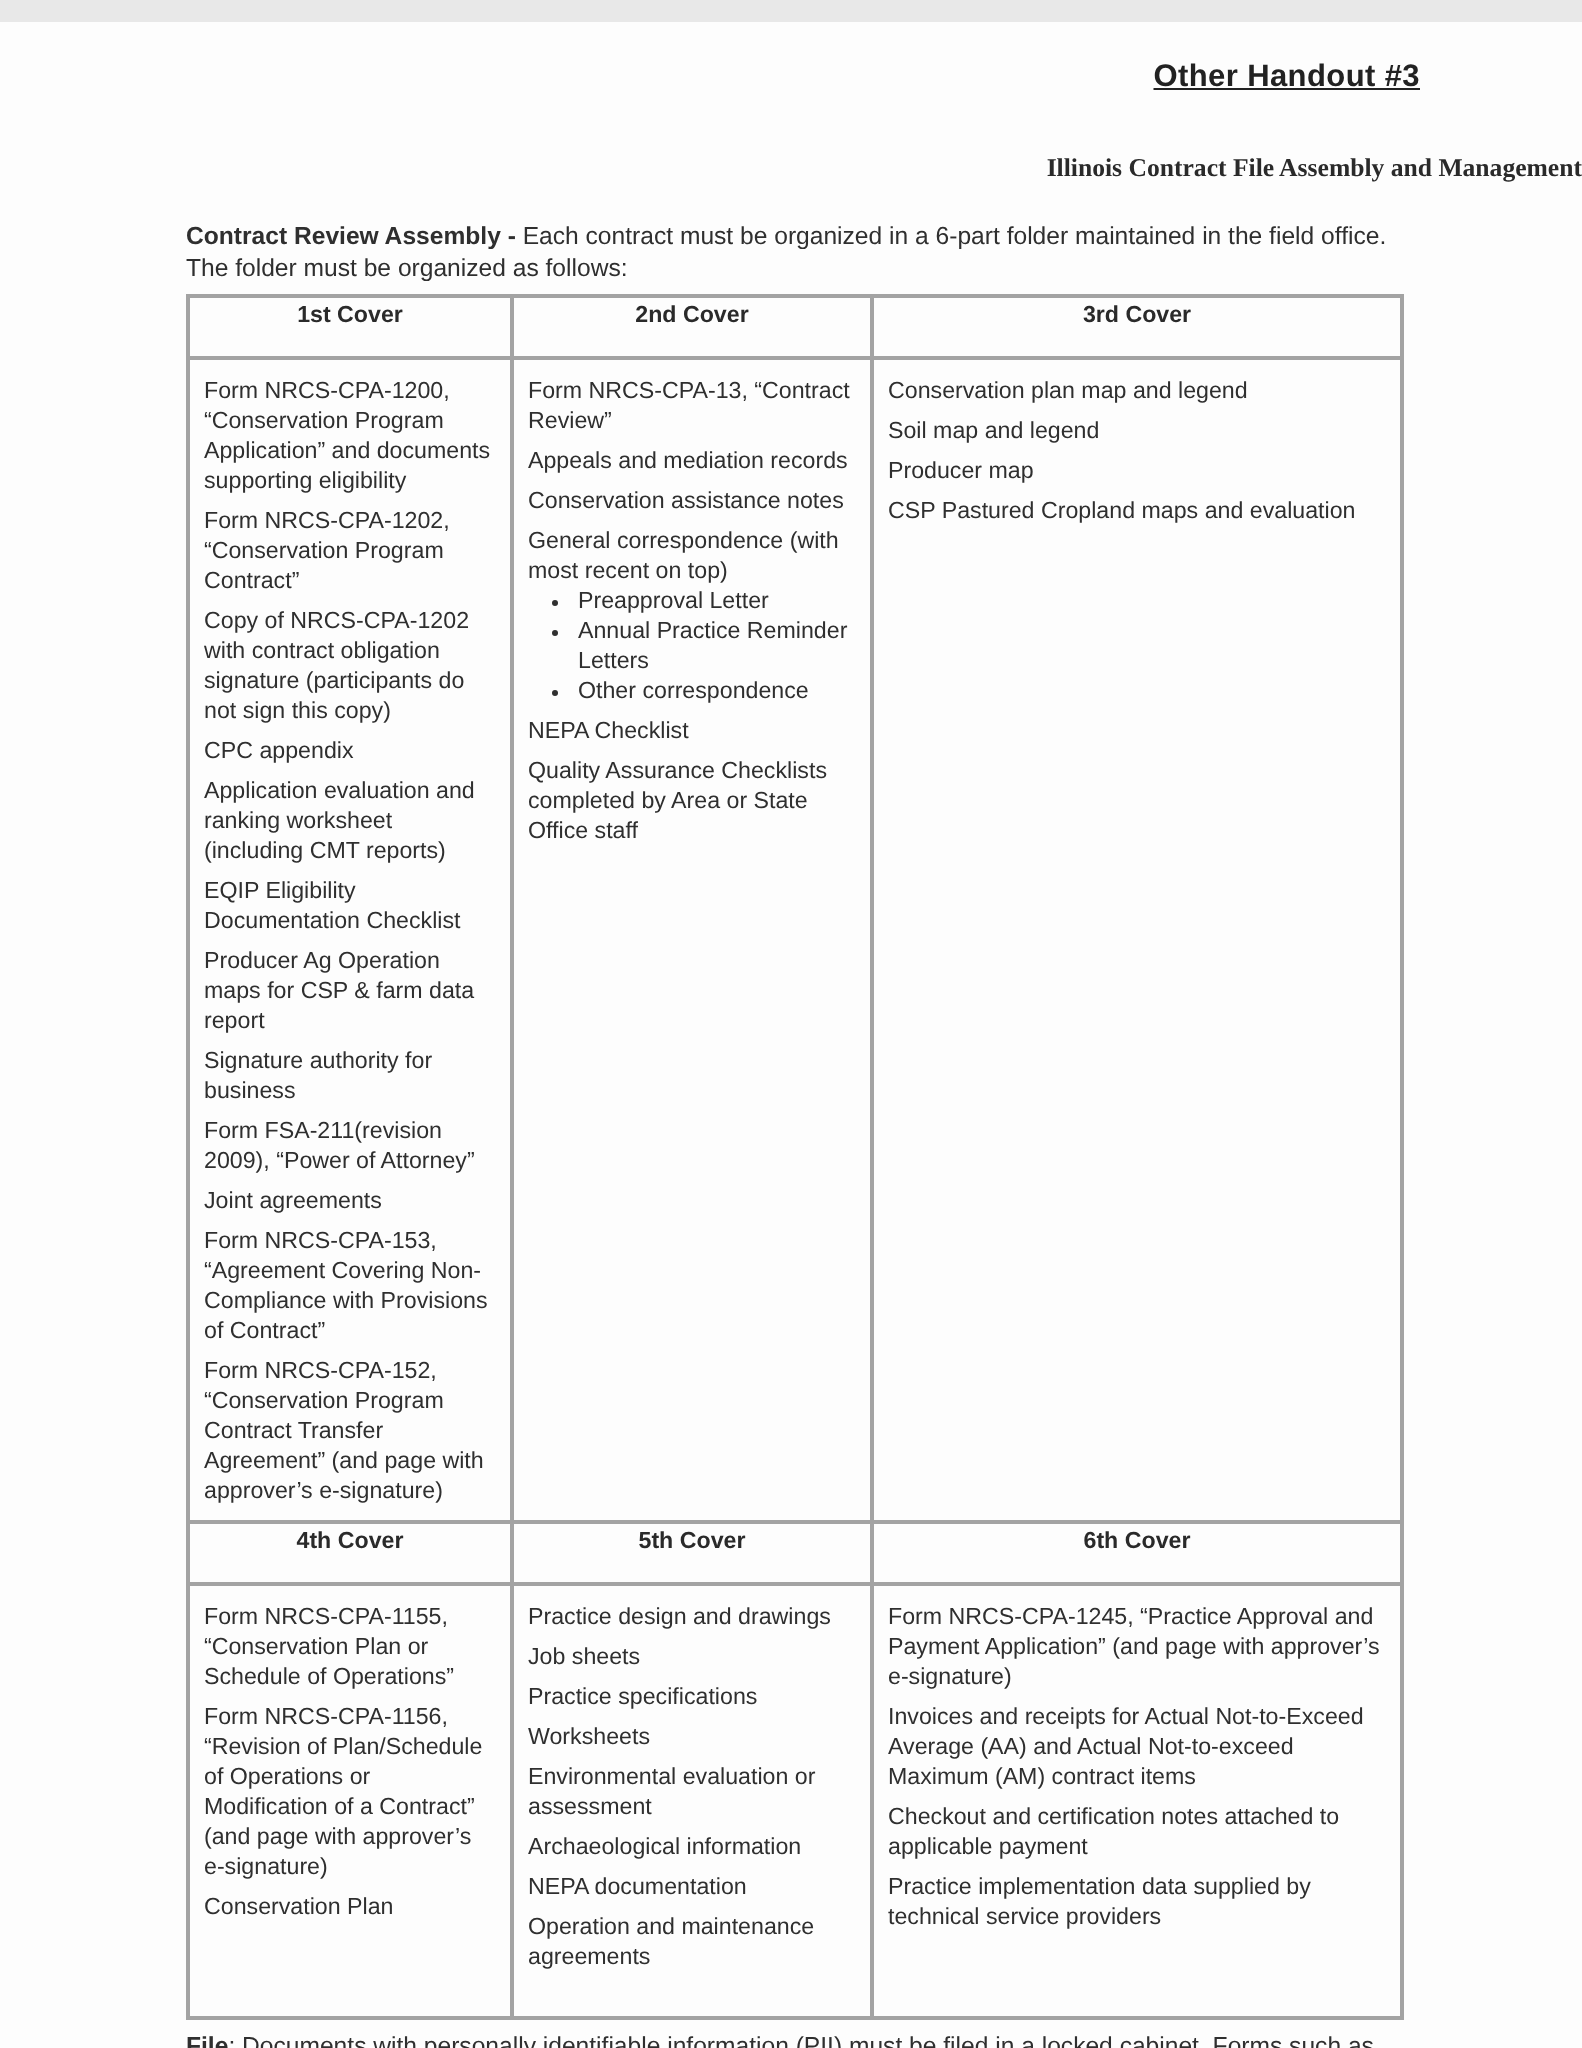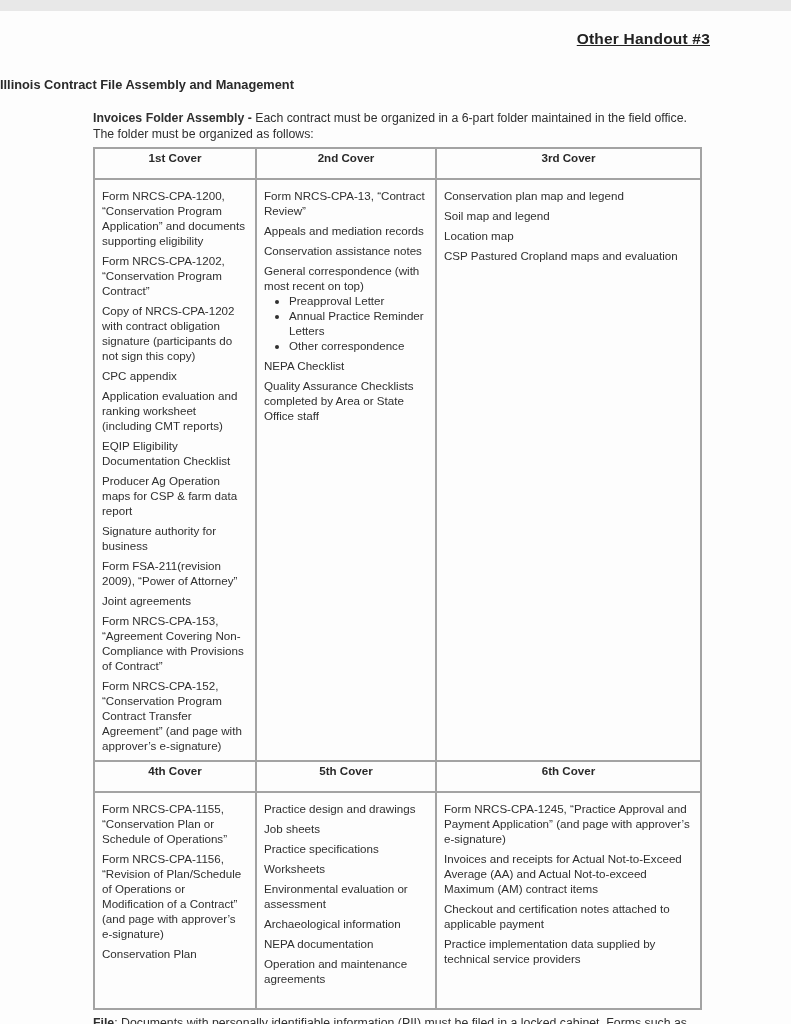--- a/index.html
+++ b/index.html
@@ -18,24 +18,25 @@
     padding: 19px 81px 0 0;
     text-align: right;
     font-size: 15.5px;
     font-weight: bold;
     text-decoration: underline;
     color: #222;
     letter-spacing: 0.2px;
   }
   .title {
     margin-top: 29px;
-    text-align: left;
+    text-align: right;
     font-size: 12.8px;
     font-weight: bold;
     color: #2a2a2a;
+    font-family: Liberation Serif, serif;
   }
   .content {
     margin: 0 91px 0 93px;
   }
   .intro {
     margin: 19px 0 5px 0;
     font-size: 12.3px;
     line-height: 15.5px;
   }
   .intro b { font-weight: bold; }
@@ -98,21 +99,21 @@
 <body>
 
 <div class="page">
 
   <div class="handout">Other Handout #3</div>
 
   <div class="title">Illinois Contract File Assembly and Management</div>
 
   <div class="content">
 
-    <p class="intro"><b>Invoices Folder Assembly - </b><span>Each contract must be organized in a 6-part folder maintained in the field office. The folder must be organized as follows:</span></p>
+    <p class="intro"><b>Contract Review Assembly - </b><span>Each contract must be organized in a 6-part folder maintained in the field office. The folder must be organized as follows:</span></p>
 
     <table class="assembly">
       <colgroup>
           <col class="c1">
           <col class="c2">
           <col class="c3">
         </colgroup>
       <tbody>
           <tr>
             <td class="hdr">1st Cover</td>
@@ -143,21 +144,21 @@
                 <li>Preapproval Letter</li>
                 <li>Annual Practice Reminder Letters</li>
                 <li>Other correspondence</li>
               </ul>
               <p class="item">NEPA Checklist</p>
               <p class="item">Quality Assurance Checklists completed by Area or State Office staff</p>
             </td>
             <td class="cell">
               <p class="item">Conservation plan map and legend</p>
               <p class="item">Soil map and legend</p>
-              <p class="item">Location map</p>
+              <p class="item">Producer map</p>
               <p class="item">CSP Pastured Cropland maps and evaluation</p>
             </td>
           </tr>
           <tr>
             <td class="hdr">4th Cover</td>
             <td class="hdr">5th Cover</td>
             <td class="hdr">6th Cover</td>
           </tr>
           <tr class="row-b">
             <td class="cell">

